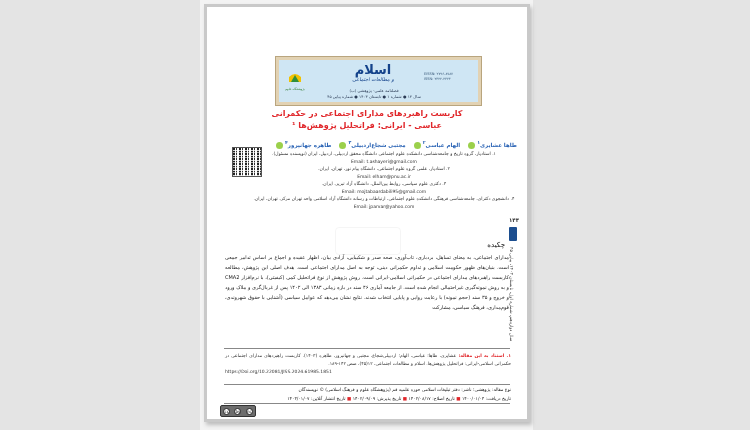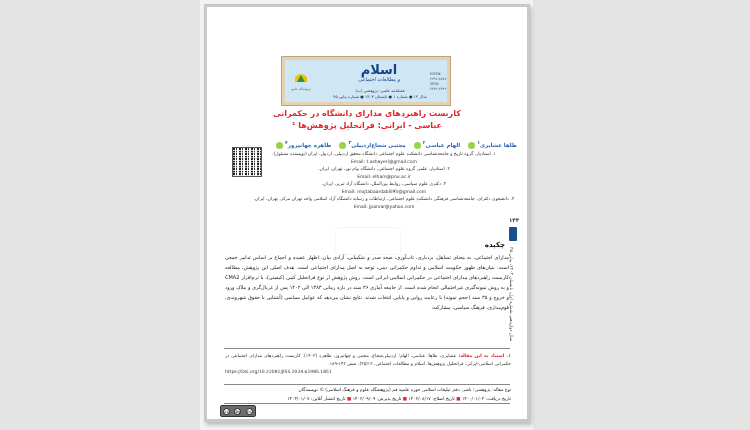--- a/index.html
+++ b/index.html
@@ -10,24 +10,23 @@
   .viewer-col {
     position:absolute; left:200px; top:0; width:333px; height:430px; background:#f3f3f3;
   }
   .page {
     position:absolute; left:207px; top:7px; width:320px; height:412px; background:#fff;
     box-shadow: 0 0 0 3px #c9c9c9, 2px 3px 4px 3px #bdbdbd;
     overflow:hidden; direction:rtl;
   }
   
   .banner {
-    position:absolute; left:69px; top:50px; width:168px; height:48px;
+    position:absolute; left:69px; top:50px; width:205px; height:48px;
     background:#cfe6f4; border:3px solid #e2d2b3; box-sizing:border-box;
     outline:1px solid #b9a57e;
-    margin-left:6px;
   }
   .banner .logo-title { position:absolute; left:64px; top:3px; width:60px; text-align:center;
     font-family:"DejaVu Sans", sans-serif; font-weight:bold; color:#14438b; font-size:13px; line-height:13px; }
   .banner .logo-sub { position:absolute; left:64px; top:16px; width:60px; text-align:center; font-size:5px; color:#14438b; font-style:italic; }
   .banner .emblem { position:absolute; left:9px; top:11px; width:14px; height:12px; }
   .banner .emblem-caption { position:absolute; left:4px; top:27px; width:24px; text-align:center; font-size:3px; color:#2c7a2c; }
   .banner .issn { position:absolute; left:145px; top:12px; font-size:3.5px; color:#3a5a7a; direction:ltr; line-height:5px; }
   .banner .meta1 { position:absolute; left:40px; top:28px; width:110px; text-align:center; font-size:4px; color:#2b3b55; }
   .banner .meta2 { position:absolute; left:40px; top:34px; width:110px; text-align:center; font-size:4px; color:#2b3b55; }
 
@@ -44,21 +43,21 @@
   .qr { position:absolute; left:25px; top:140px; width:28px; height:28px;
     background:
       repeating-linear-gradient(90deg,#222 0 2px,#fff 2px 3px,#333 3px 4px,#fff 4px 6px),
       #fff;
     border:1px solid #555; }
   .qr::after { content:""; position:absolute; inset:0;
     background:repeating-linear-gradient(0deg, rgba(255,255,255,0.8) 0 1px, transparent 1px 3px, rgba(255,255,255,0.6) 3px 4px, transparent 4px 5px); }
 
   .watermark { position:absolute; left:128px; top:220px; width:64px; height:26px; border:1px solid #eee; border-radius:4px; opacity:0.6; }
 
-  .abstract-heading { position:absolute; right:22px; top:234px; font-size:7px; font-weight:bold; color:#111; }
+  .abstract-heading { position:absolute; right:22px; top:234px; font-size:7px; font-weight:normal; color:#111; }
   .abstract { position:absolute; left:18px; top:245px; width:284px; text-align:justify; font-size:5px; line-height:10px; color:#222; }
 
   .rule { position:absolute; left:17px; width:286px; height:0; border-top:1px solid #888; }
   .citation { position:absolute; left:18px; top:345px; width:286px; font-size:4.5px; line-height:8px; color:#333; text-align:justify; }
   .citation .lead { color:#e0262a; font-weight:bold; }
   .doi { direction:ltr; text-align:left; color:#333; }
 
   .art-type { position:absolute; left:18px; top:380px; width:286px; font-size:4.5px; color:#222; }
   .dates { position:absolute; left:18px; top:389px; width:286px; font-size:4.5px; color:#222; }
   .dates .sep { color:#e0262a; }
@@ -87,21 +86,21 @@
     <div class="logo-sub">و مطالعات اجتماعی</div>
     <div class="issn">
       <div>EISSN: ۲۷۹۶-۸۷۸۷</div>
       <div>ISSN: ۲۳۲۲-۲۳۲۳</div>
     </div>
     <div class="meta1">فصلنامه علمی- پژوهشی (ب)</div>
     <div class="meta2">سال ۱۲ ● شماره ۱ ● تابستان ۱۴۰۳ ● شماره پیاپی ۴۵</div>
   </div>
 
   <div class="title">
-    <div>کاربست راهبردهای مدارای دانشگاه در حکمرانی</div>
+    <div>کاربست راهبردهای مدارای اجتماعی در حکمرانی</div>
     <div>عباسی - ایرانی: فراتحلیل پژوهش‌ها ¹</div>
   </div>
 
   <div class="authors">
     <span><span>طاها عشایری</span><sup>۱</sup><span class="orcid"></span></span>
     <span><span>الهام عباسی</span><sup>۲</sup><span class="orcid"></span></span>
     <span><span>مجتبی شجاع‌اردبیلی</span><sup>۳</sup><span class="orcid"></span></span>
     <span><span>طاهره جهانپرور</span><sup>۴</sup><span class="orcid"></span></span>
   </div>
 

